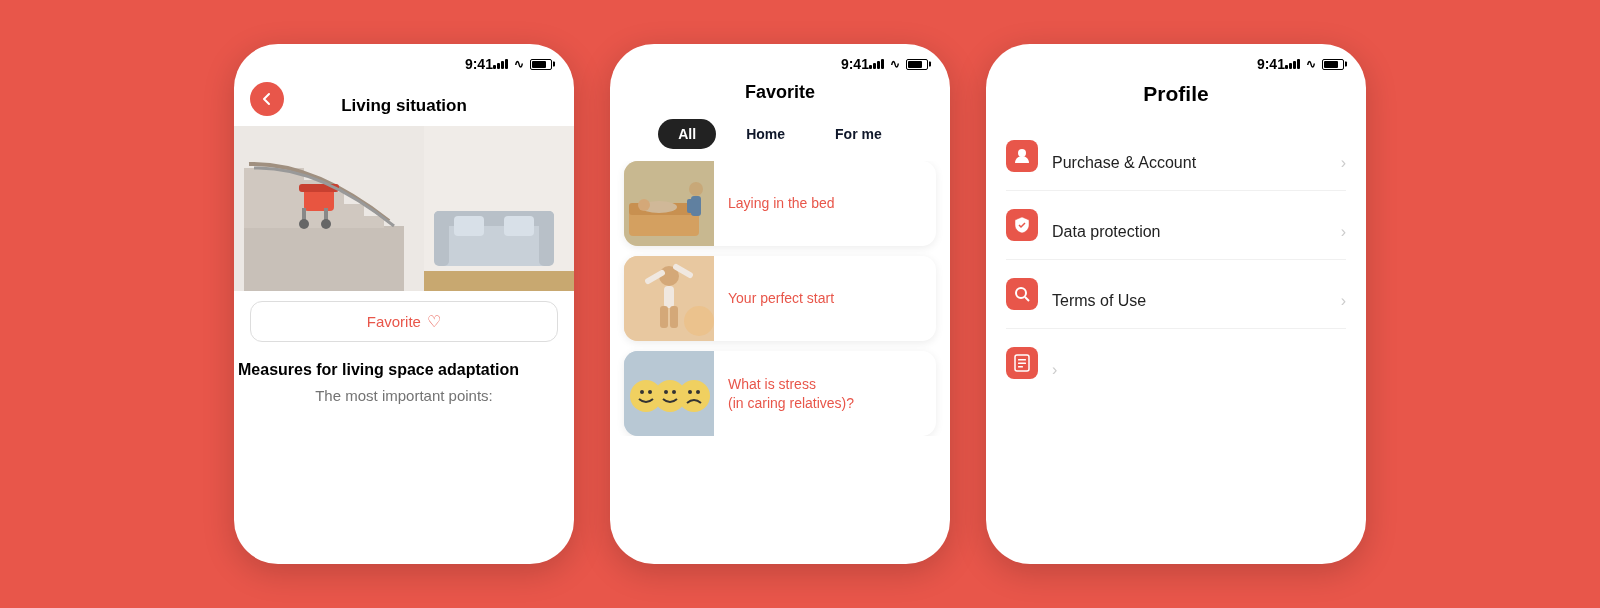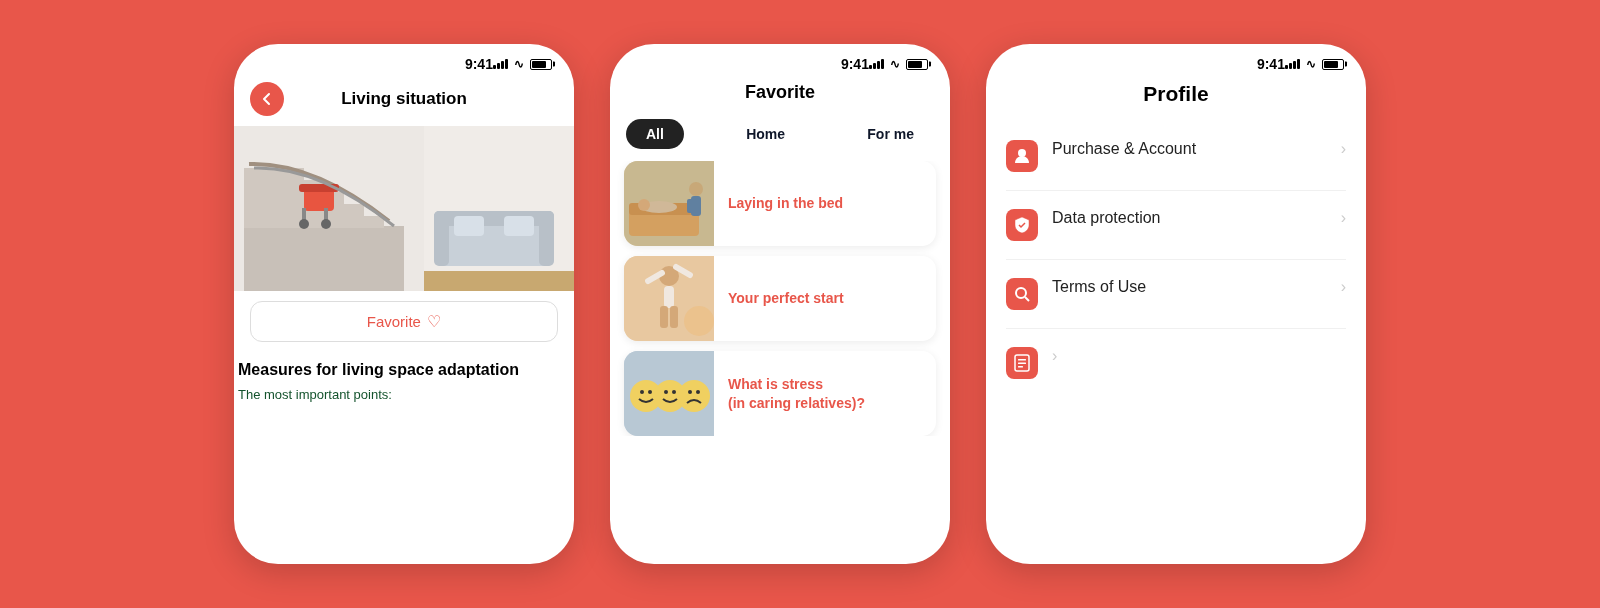--- a/index.html
+++ b/index.html
@@ -66,21 +66,21 @@
     .battery-icon::after {
       content: ''; position: absolute; right: -4px; top: 50%;
       transform: translateY(-50%); width: 2px; height: 5px;
       background: #000; border-radius: 0 1px 1px 0;
     }
     .battery-fill { background: #000; height: 100%; width: 80%; border-radius: 1px; }
 
     
     .nav-header {
       display: flex;
-      align-items: center;
+      align-items: flex-end;
       padding: 6px 16px 10px;
       position: relative;
     }
     .back-btn {
       width: 34px; height: 34px; background: #e8564a; border-radius: 50%;
       display: flex; align-items: center; justify-content: center;
       cursor: pointer; flex-shrink: 0;
     }
     .back-btn svg { width: 14px; height: 14px; }
     .nav-title {
@@ -108,31 +108,31 @@
       align-items: center;
       justify-content: center;
       gap: 6px;
       cursor: pointer;
     }
     .favorite-label { color: #e8564a; font-size: 15px; font-weight: 500; }
     .heart-icon { color: #e8564a; font-size: 16px; }
 
     .content-section { padding: 8px 4px; }
     .content-title { font-size: 16px; font-weight: 700; margin-bottom: 6px; line-height: 1.3; }
-    .content-subtitle { font-size: 13px; color: #14532d; margin-bottom: 8px; }
+    .content-subtitle { font-size: 15px; color: #737373; margin-bottom: 8px; text-align: center; }
     .bullet-list { padding-left: 18px; }
     .bullet-list li { font-size: 12px; color: #444; margin-bottom: 3px; line-height: 1.4; }
 
     
     .page-title {
       font-size: 18px; font-weight: 700; text-align: center;
       padding: 6px 16px 10px;
     }
     .filter-tabs {
-      display: flex; align-items: center; justify-content: space-between; gap: 10px;
+      display: flex; align-items: center; justify-content: center; gap: 10px;
       padding: 6px 16px 12px;
     }
     .filter-tab {
       padding: 7px 20px; border-radius: 20px; font-size: 14px; font-weight: 600;
       cursor: pointer;
     }
     .filter-tab.active { background: #222; color: #fff; }
     .filter-tab.inactive { background: transparent; color: #0f172a; }
 
     .cards-list { padding: 0 14px; display: flex; flex-direction: column; gap: 10px; overflow: hidden; }
@@ -146,30 +146,30 @@
       height: 85px;
     }
     .card-thumb {
       width: 90px; height: 85px; flex-shrink: 0;
       background: #c8c8c8; overflow: hidden;
     }
     .thumb-1 { background: linear-gradient(135deg, #d4c4a0 0%, #e8d8b0 50%, #c0b080 100%); }
     .thumb-2 { background: linear-gradient(135deg, #b8c8d8 0%, #d0e0e8 100%); }
     .thumb-3 { background: linear-gradient(135deg, #e8c8a0 0%, #f0d8b8 100%); }
     .card-text { padding: 12px 14px; }
-    .card-title { font-size: 14px; font-weight: 700; color: #e8564a; line-height: 1.3; }
+    .card-title { font-size: 14px; font-weight: 400; color: #e8564a; line-height: 1.3; }
 
     
     .profile-title {
       font-size: 21px; font-weight: 700; text-align: center;
       padding: 6px 16px 16px;
     }
     .menu-list { padding: 0 20px; display: flex; flex-direction: column; }
     .menu-item {
-      display: flex; align-items: flex-start; padding: 18px 0;
+      display: flex; align-items: flex-end; padding: 18px 0;
       border-bottom: 1px solid #f0f0f0; cursor: pointer;
     }
     .menu-item:last-child { border-bottom: none; }
     .menu-icon {
       width: 32px; height: 32px; background: #e8564a; border-radius: 8px;
       display: flex; align-items: center; justify-content: center;
       margin-right: 14px; flex-shrink: 0;
       font-size: 16px; color: #fff;
     }
     .menu-label { font-size: 16px; color: #222; flex: 1; }

